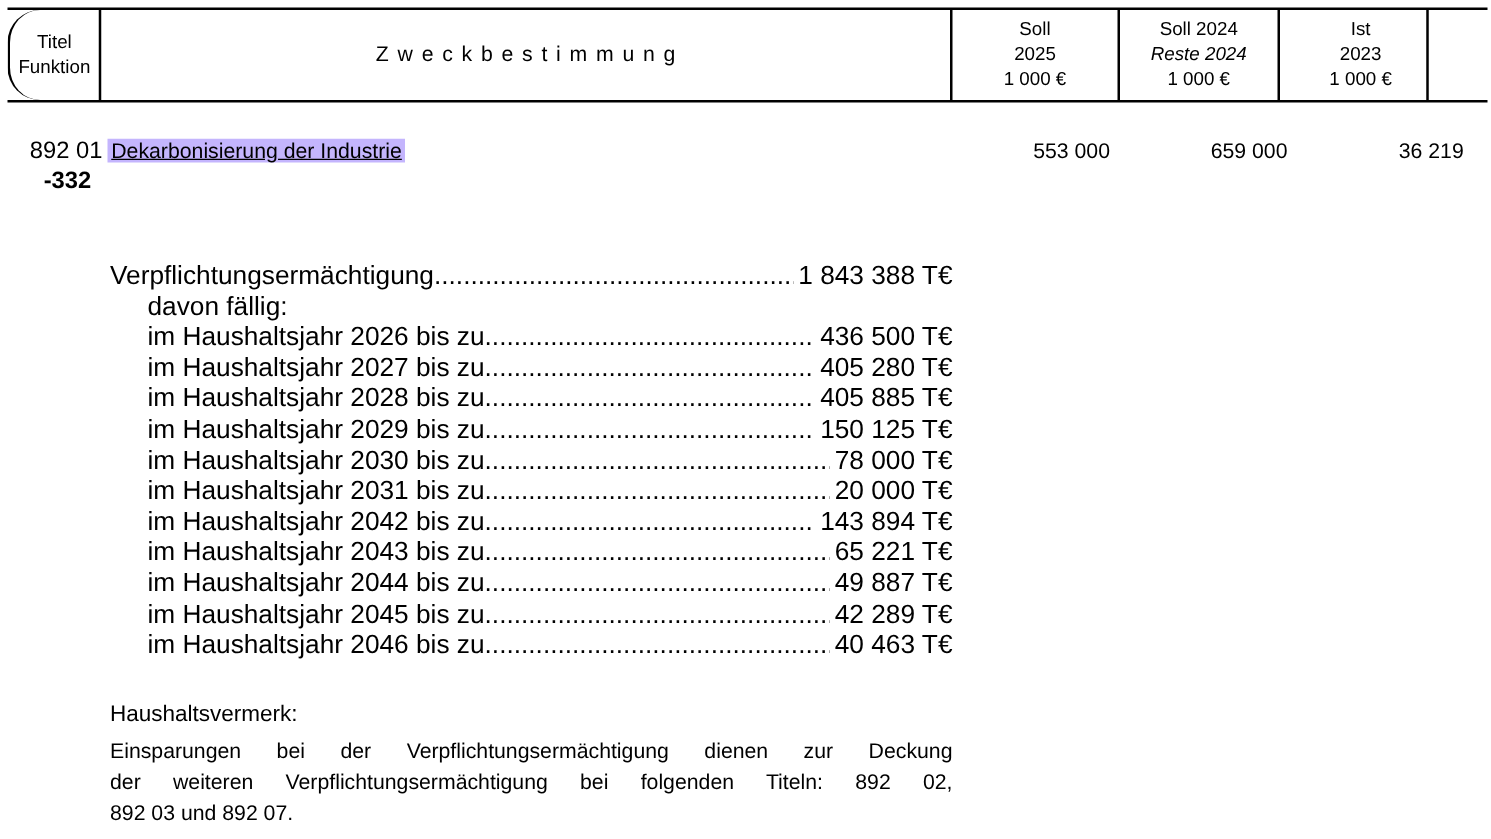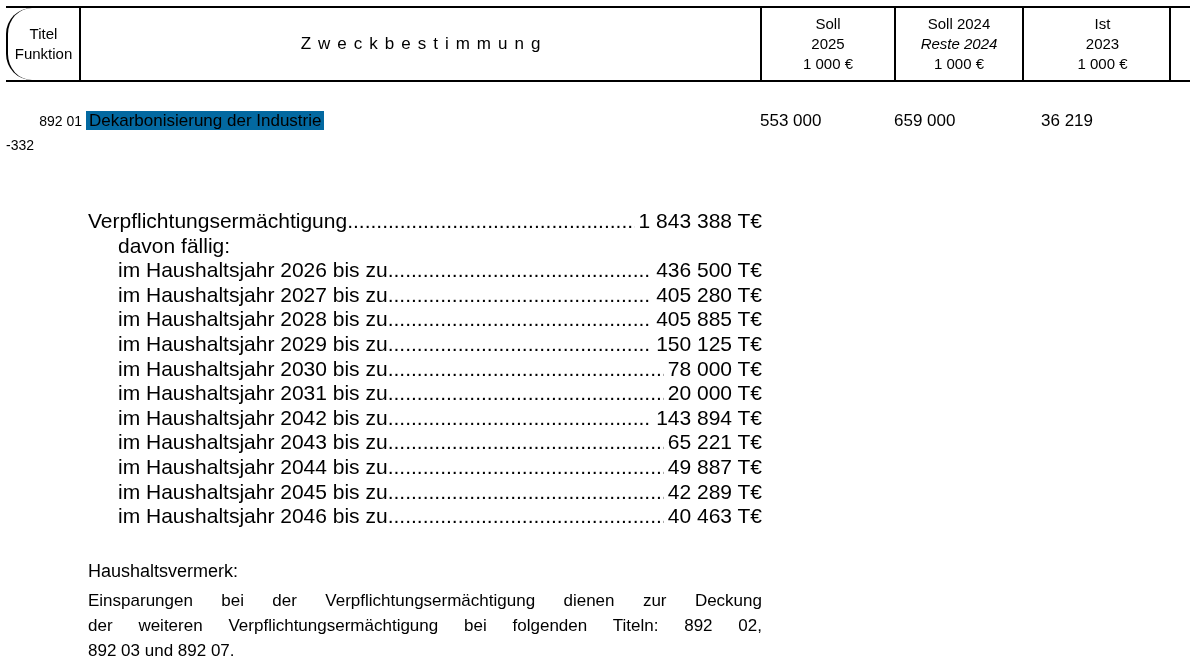--- a/index.html
+++ b/index.html
@@ -25,48 +25,49 @@
     display: flex; flex-direction: column;
     align-items: center; justify-content: center;
     text-align: center;
     font-size: 15px; line-height: 20px;
   }
   .hcell.last { border-right: 2px solid #000; }
   .hcell-titel   { width: 73px; border-radius: 26px; }
   .hcell-zweck   { width: 681px; }
   .hcell-s2025   { width: 134px; }
   .hcell-s2024   { width: 128px; }
-  .hcell-i2023   { width: 149px; padding-left: 12px; }
+  .hcell-i2023   { width: 121px; padding-left: 12px; }
   .zweck-heading {
     font-size: 17px;
     letter-spacing: 7px;
     padding-left: 7px; 
   }
   .italic { font-style: italic; }
 
   
   .titel-block {
     position: absolute; left: 6px; top: 109px; width: 76px;
-    font-size: 14px; line-height: 24px;
+    font-size: 19px; line-height: 24px;
   }
   .titel-line1 { text-align: right; }
-  .titel-line2 { padding-right: 9px; }
+  .titel-line2 { text-align: right; padding-right: 9px; font-weight: bold; }
 
   .zweck-entry {
     position: absolute; left: 86px; top: 108px;
     font-size: 17px; line-height: 25px;
   }
   .highlight {
     background: #FABF8F;
     padding: 0 3px;
   }
 
   .amount {
     position: absolute; top: 110px;
     font-size: 17px; line-height: 22px;
+    text-align: right;
   }
   .amount-s2025 { left: 760px; width: 128px; }
   .amount-s2024 { left: 894px; width: 136px; }
   .amount-i2023 { left: 1041px; width: 130px; }
 
   
   .ve-block {
     position: absolute; left: 88px; top: 209px; width: 674px;
     font-size: 21px;
   }
@@ -127,21 +128,21 @@
     <div>1 000 €</div>
   </div>
 </div>
 
 <div class="titel-block">
   <div class="titel-line1">892 01</div>
   <div class="titel-line2">-332</div>
 </div>
 
 <div class="zweck-entry">
-  <span class="highlight" style="background-color: #0369a1;">Dekarbonisierung der Industrie</span>
+  <span class="highlight" style="background-color: #c4b5fd; text-decoration: underline;">Dekarbonisierung der Industrie</span>
 </div>
 
 <div class="amount amount-s2025">553 000</div>
 <div class="amount amount-s2024">659 000</div>
 <div class="amount amount-i2023">36 219</div>
 
 <div class="ve-block">
   <div class="ve-line">
     <span class="ve-label">Verpflichtungsermächtigung</span>
     <span class="ve-dots"></span>

